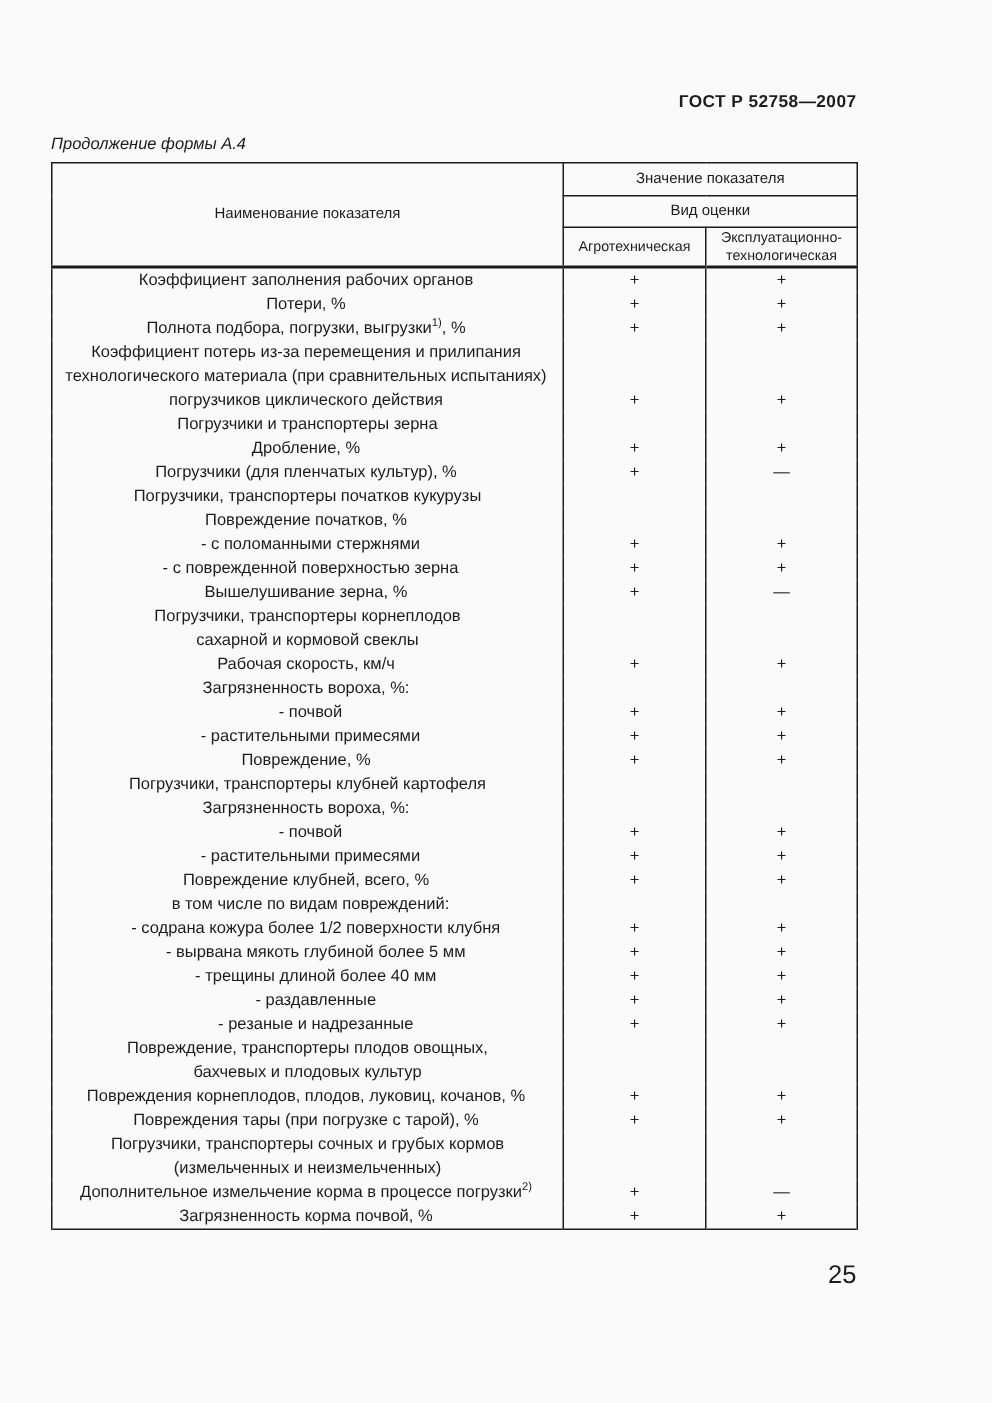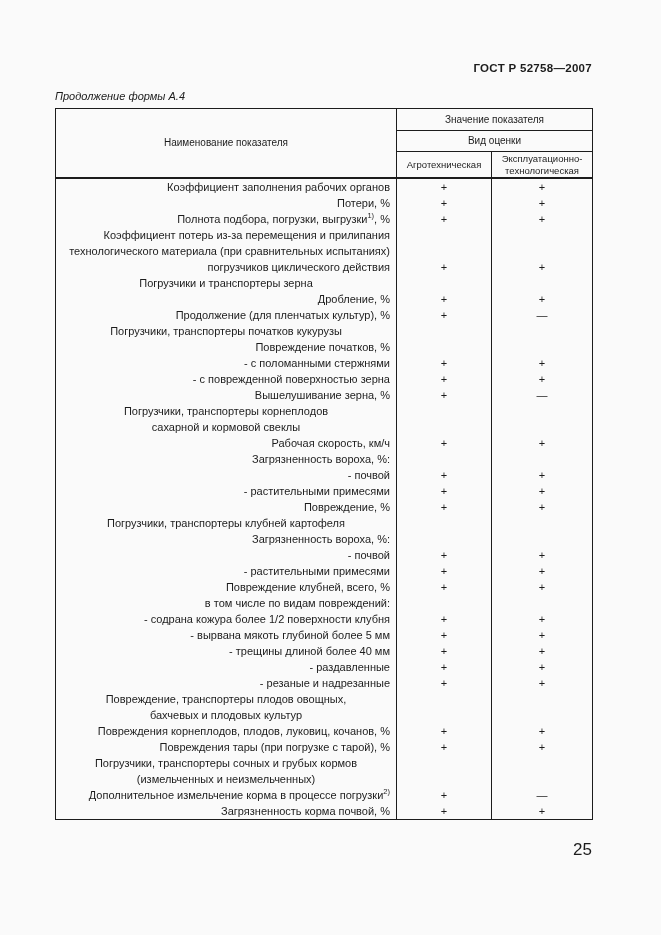--- a/index.html
+++ b/index.html
@@ -4,21 +4,21 @@
 <style>
   html,body{margin:0;padding:0}
   body{
     width:661px;height:935px;
     background:#fafafa;
     font-family:"Liberation Sans",sans-serif;
     color:#1c1c1c;
     position:relative;
     overflow:hidden;
   }
-  .content{position:absolute;left:55px;top:0;width:537px;height:841px}
+  .content{position:absolute;left:34px;top:0;width:537px;height:841px}
   .doc-number{
     position:absolute;top:62px;right:0;
     font-weight:bold;font-size:11.5px;letter-spacing:.3px;
   }
   .form-caption{
     position:absolute;top:90px;left:0;
     font-style:italic;font-size:11px;
   }
   table.indicators{
     position:absolute;top:108px;left:0;width:537px;
@@ -35,21 +35,21 @@
   .th-mid{height:20px}
   .th-agro,.th-expl{height:25px;font-size:9.5px;line-height:11.5px;padding:0 4px}
   .th-name{font-size:10px;border-bottom:2.5px solid #1c1c1c}
   thead tr.last th{border-bottom:2.5px solid #1c1c1c}
   tbody td{
     border-left:1px solid #1c1c1c;border-right:1px solid #1c1c1c;
     border-top:none;border-bottom:none;
     font-size:11px;line-height:16px;
     padding:0;vertical-align:bottom;
   }
-  td.c-name{padding:0 6px 0 4px;text-align:right}
+  td.c-name{padding:0 6px 0 4px;text-align:center}
   td.c-name.ind1{padding-left:10px}
   td.c-name.ind2{padding-left:17px}
   td.c-name.sec{text-align:center;white-space:pre-line;padding:0 2px}
   td.c-val{text-align:center}
   sup{font-size:7.5px;line-height:0;vertical-align:super}
   .page-number{position:absolute;top:840px;right:0;font-size:17px}
 </style>
 </head>
 <body>
 
@@ -103,21 +103,21 @@
           <td class="c-name sec">Погрузчики и транспортеры зерна</td>
           <td class="c-val"></td>
           <td class="c-val"></td>
         </tr>
         <tr>
           <td class="c-name ind0">Дробление, %</td>
           <td class="c-val">+</td>
           <td class="c-val">+</td>
         </tr>
         <tr>
-          <td class="c-name ind0">Продолжение (для пленчатых культур), %</td>
+          <td class="c-name ind0">Погрузчики (для пленчатых культур), %</td>
           <td class="c-val">+</td>
           <td class="c-val">—</td>
         </tr>
         <tr>
           <td class="c-name sec">Погрузчики, транспортеры початков кукурузы</td>
           <td class="c-val"></td>
           <td class="c-val"></td>
         </tr>
         <tr>
           <td class="c-name ind0">Повреждение початков, %</td>

